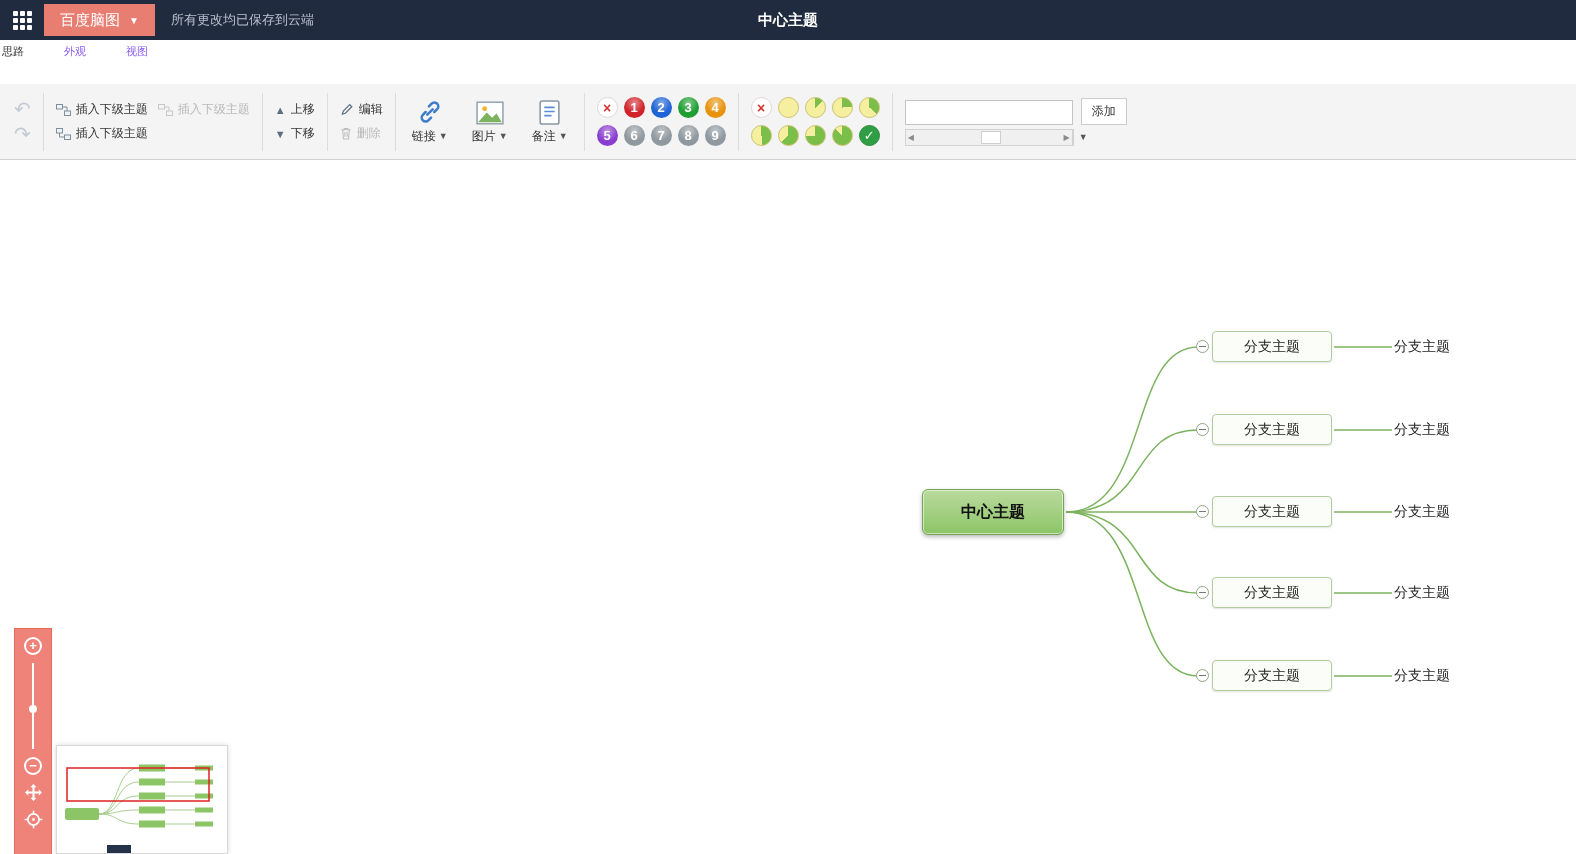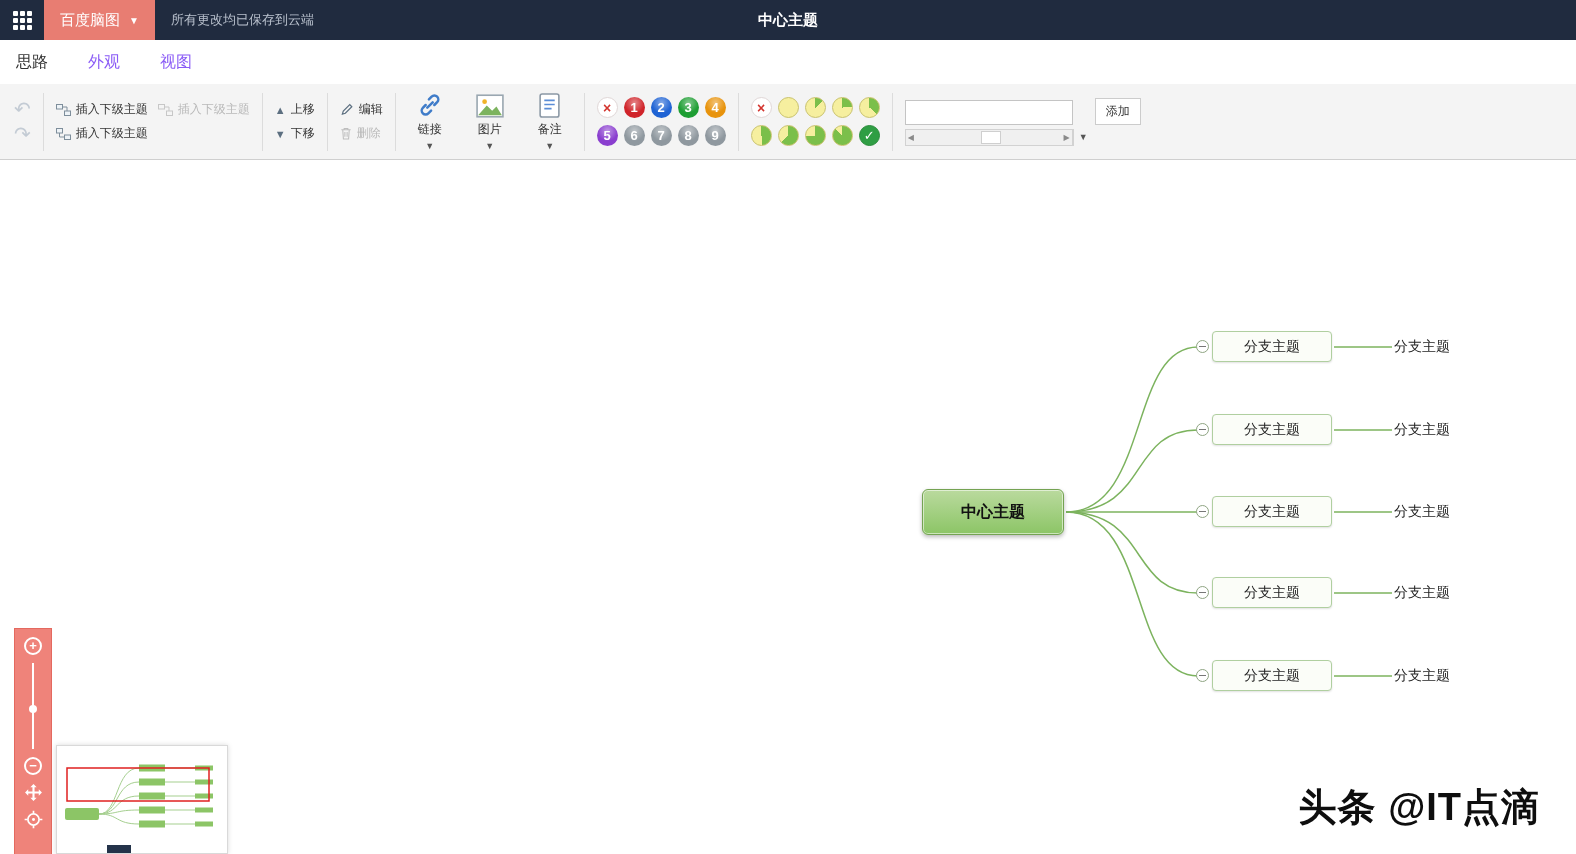--- a/index.html
+++ b/index.html
@@ -4,41 +4,41 @@
 <style>
   * { margin:0; padding:0; box-sizing:border-box; }
   body { font-family:"Liberation Sans","DejaVu Sans",sans-serif; background:#fff; }
   .app { position:relative; width:1576px; height:854px; overflow:hidden; background:#fff; }
 
   
   .topbar { position:relative; height:40px; background:#202b3f; display:flex; align-items:center; }
   .grid-btn { width:44px; height:40px; display:flex; align-items:center; justify-content:center; cursor:pointer; }
   .grid-ico { display:grid; grid-template-columns:repeat(3,5px); grid-template-rows:repeat(3,5px); gap:2px; }
   .grid-ico span { background:#fff; border-radius:1px; }
-  .brand { height:40px; background:#e87d72; color:#fff; display:flex; align-items:center; gap:9px; padding:0 16px; font-size:15px; cursor:pointer; }
+  .brand { height:32px; background:#e87d72; color:#fff; display:flex; align-items:center; gap:9px; padding:0 16px; font-size:15px; cursor:pointer; }
   .brand .caret { font-size:10px; }
   .save-status { color:#b9c1cd; font-size:13px; margin-left:16px; }
   .doc-title { position:absolute; left:50%; transform:translateX(-50%); color:#fff; font-size:15px; font-weight:bold; }
 
   
-  .tabbar { height:44px; background:#fff; display:flex; align-items:center; padding-left:14px; gap:36px; font-size:16px; }
+  .tabbar { height:44px; background:#fff; display:flex; gap:36px; font-size:11px; }
   .tab { cursor:pointer; color:#8b5cf6; padding:4px 2px; }
   .tab.active { color:#333; }
 
   
   .toolbar { height:76px; background:#f4f4f4; border-bottom:1px solid #cfcfcf; display:flex; align-items:center; padding:0 6px; }
   .tdiv { width:1px; height:58px; background:#dcdcdc; margin:0 4px; flex:none; }
   .tgroup { display:flex; flex-direction:column; justify-content:center; gap:7px; padding:0 8px; flex:none; }
   .trow { display:flex; align-items:flex-end; gap:10px; }
   .tbtn { display:flex; align-items:center; gap:5px; font-size:12px; color:#333; cursor:pointer; white-space:nowrap; }
   .tbtn.disabled { color:#b8b8b8; cursor:default; }
   .histbtn { font-size:20px; color:#c3cbd4; line-height:18px; cursor:default; text-align:center; }
   .arrow-ico { color:#5c6f80; font-size:11px; }
   .bigbtn { display:flex; flex-direction:column; align-items:center; gap:3px; font-size:12px; color:#333; cursor:pointer; width:44px; }
-  .bigbtn .lbl { display:flex; align-items:center; gap:3px;flex-direction:column; }
+  .bigbtn .lbl { display:flex; align-items:center; gap:3px; }
   .bigbtn .caret { font-size:9px; color:#555; }
   .icongrid-row { display:flex; gap:6px; }
   .pcircle { width:21px; height:21px; border-radius:50%; color:#fff; font-size:13px; font-weight:bold; display:flex; align-items:center; justify-content:center; cursor:pointer;
              background-image:radial-gradient(circle at 50% 28%, rgba(255,255,255,.45), rgba(255,255,255,0) 55%); }
   .c1{background-color:#d0242a;} .c2{background-color:#1f63d4;} .c3{background-color:#1e9e33;} .c4{background-color:#e8930c;}
   .c5{background-color:#8a3ecf;} .c6,.c7,.c8,.c9{background-color:#8f989f;}
   .xicon { width:21px; height:21px; border-radius:50%; background:#fff; border:1px solid #e0d7d7; color:#d3342e; font-size:14px; font-weight:bold;
            display:flex; align-items:center; justify-content:center; cursor:pointer; }
   .pie { width:21px; height:21px; border-radius:50%; border:1px solid #c9c26c; cursor:pointer; }
   .pg0{background:#f6ef9f;}
@@ -271,21 +271,21 @@
         <span class="pie pg5"></span>
         <span class="pie pg6"></span>
         <span class="pie pg7"></span>
         <span class="pcheck">✓</span>
       </div>
     </div>
 
     <div class="tdiv"></div>
 
     <div class="tgroup taggroup">
-      <div class="trow" style="gap:22px;">
+      <div class="trow" style="gap:8px;">
         <input class="tag-input" type="text" value="" style="">
         <button class="tag-add">添加</button>
       </div>
       <div class="trow" style="gap:0;">
         <div class="tscroll">
           <span class="sarrow">◀</span>
           <span class="tthumb"></span>
           <span class="sarrow">▶</span>
         </div>
         <span class="tdrop">▼</span>
@@ -384,17 +384,16 @@
           <rect x="138" y="33.5" width="18" height="5"></rect>
           <rect x="138" y="47.5" width="18" height="5"></rect>
           <rect x="138" y="61.5" width="18" height="5"></rect>
           <rect x="138" y="75.5" width="18" height="5"></rect>
         </g>
         <rect x="50" y="99" width="24" height="8" fill="#24334a"></rect>
         <rect x="10" y="22" width="142" height="33" fill="none" stroke="#e02020" stroke-width="1.5"></rect>
       </svg>
     </div>
 
-    <div class="watermark">头条 @IT点滴</div>
 
   </div>
 
 </div>
 
 </body></html>

